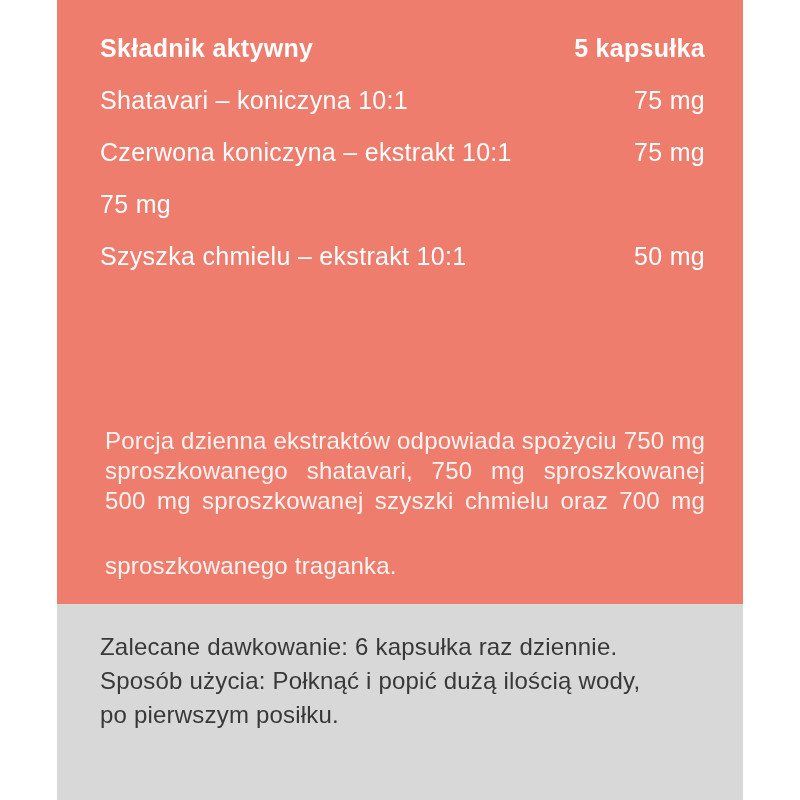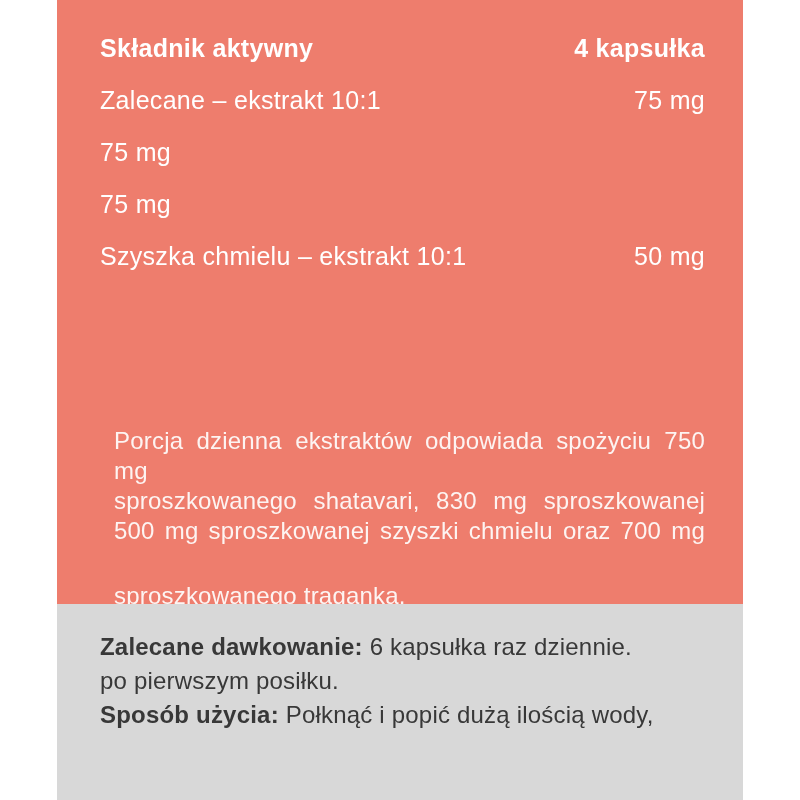--- a/index.html
+++ b/index.html
@@ -39,81 +39,82 @@
     font-size: 25px;
     line-height: 27px;
     letter-spacing: 0.3px;
     color: #fff;
   }
   .row.header { font-weight: 700; }
   .row .name { text-align: left; }
   .row .amount { text-align: right; white-space: nowrap; }
   .note {
     position: absolute;
-    left: 57px;
+    left: 48px;
     right: 38px;
     top: 426px;
     font-size: 24px;
     line-height: 30px;
     letter-spacing: 0.2px;
     color: #fdf4f2;
   }
   .jline { text-align: justify; text-align-last: justify; }
   .jline.last { text-align: justify; text-align-last: left; margin-top: 35px; }
   .dline {
     font-size: 24px;
     line-height: 34px;
     letter-spacing: 0.2px;
     color: #383838;
   }
-  .dline b { font-weight: 700; }
+  .dline b { font-weight: 400; }
 </style>
 </head>
 <body>
 
 <div class="sheet">
 
   <section class="panel panel-pink">
 
     <div>
       <div class="row header">
         <span class="name">Składnik aktywny</span>
-        <span class="amount">4 kapsułka</span>
+        <span class="amount">5 kapsułka</span>
       </div>
 
       <div class="row">
-        <span class="name">Zalecane – ekstrakt 10:1</span>
+        <span class="name">Shatavari – koniczyna 10:1</span>
         <span class="amount">75 mg</span>
       </div>
       <div class="row">
+        <span class="name">Czerwona koniczyna – ekstrakt 10:1</span>
         <span class="amount">75 mg</span>
       </div>
       <div class="row">
         <span class="amount">75 mg</span>
       </div>
       <div class="row">
         <span class="name">Szyszka chmielu – ekstrakt 10:1</span>
         <span class="amount">50 mg</span>
       </div>
     </div>
 
     <div class="note">
       <div class="jline">Porcja dzienna ekstraktów odpowiada spożyciu 750 mg</div>
-      <div class="jline">sproszkowanego shatavari, 830 mg sproszkowanej</div>
+      <div class="jline">sproszkowanego shatavari, 750 mg sproszkowanej</div>
       <div class="jline">500 mg sproszkowanej szyszki chmielu oraz 700 mg</div>
       <div class="jline last">sproszkowanego traganka.</div>
     </div>
 
   </section>
 
   <section class="panel panel-gray">
     <div class="dline">
       <b>Zalecane dawkowanie:</b><span> 6 kapsułka raz dziennie.</span>
     </div>
     <div class="dline">
-      <span>po pierwszym posiłku.</span>
+      <b>Sposób użycia:</b><span> Połknąć i popić dużą ilością wody,</span>
     </div>
     <div class="dline">
-      <b>Sposób użycia:</b><span> Połknąć i popić dużą ilością wody,</span>
+      <span>po pierwszym posiłku.</span>
     </div>
   </section>
 
 </div>
 
 </body></html>

